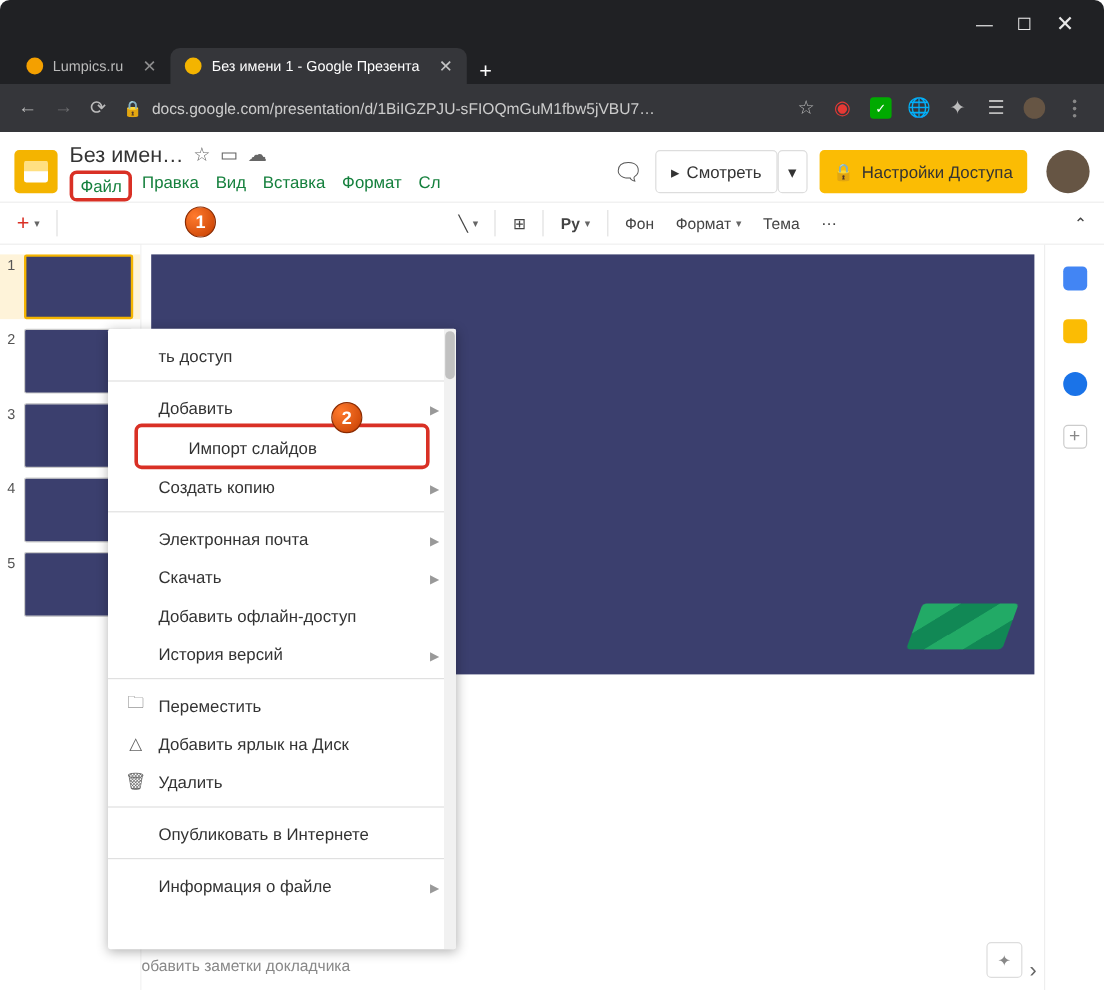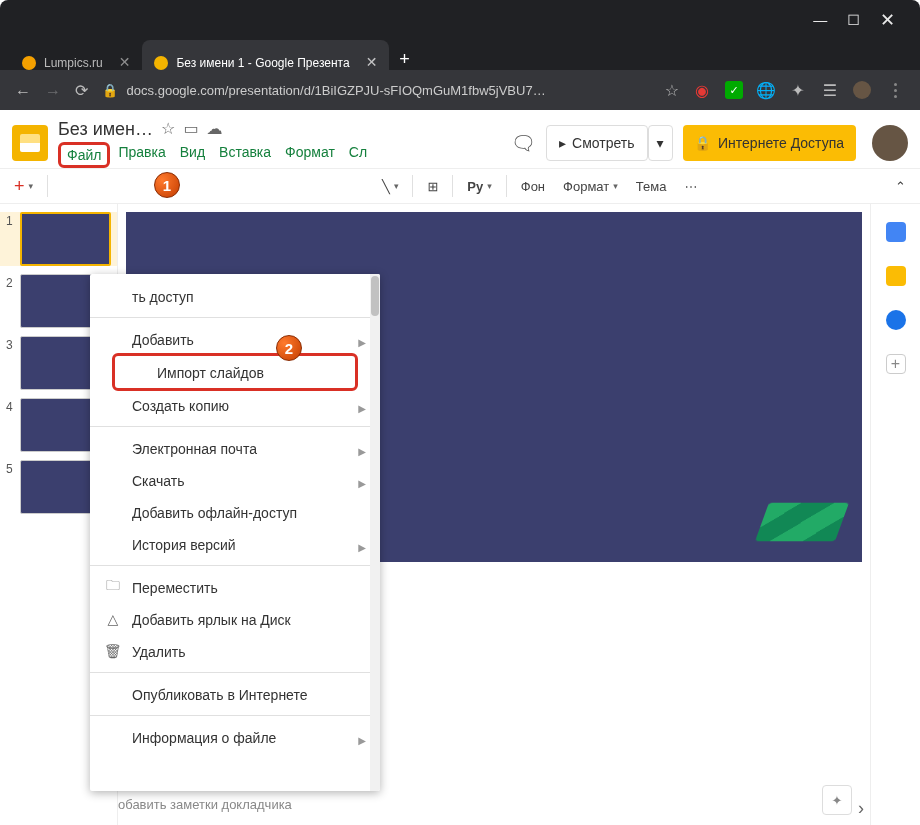--- a/index.html
+++ b/index.html
@@ -1,21 +1,21 @@
 <!DOCTYPE html>
 <html><head>
 <meta charset="utf-8">
 <style>
 *{box-sizing:border-box;margin:0;padding:0;font-family:Arial,sans-serif}
 body{width:920px;height:825px;overflow:hidden;background:#fff;position:relative}
 .titlebar{height:40px;background:#202124;display:flex;align-items:center;justify-content:flex-end;gap:20px;padding:0 25px;border-radius:8px 8px 0 0}
 .tb-btn{color:#fff;font-size:14px;opacity:.9}
 .tb-btn.close{font-size:18px}
 .tabstrip{height:30px;background:#202124;display:flex;align-items:flex-end;padding:0 10px}
-.tab{height:30px;display:flex;align-items:flex-end;padding:0 12px;color:#bbb;font-size:12px;border-radius:8px 8px 0 0;gap:8px;min-width:0}
+.tab{height:30px;display:flex;align-items:center;padding:0 12px;color:#bbb;font-size:12px;border-radius:8px 8px 0 0;gap:8px;min-width:0}
 .tab.active{background:#35363a;color:#fff}
 .favicon{width:14px;height:14px;border-radius:50%;flex-shrink:0}
 .tab-close{font-size:14px;opacity:.7}
 .newtab{color:#fff;padding:0 10px;font-size:18px}
 .addrbar{height:40px;background:#35363a;display:flex;align-items:center;padding:0 15px;gap:14px;color:#bbb}
 .url{flex:1;display:flex;align-items:center;gap:8px;font-size:13px;color:#ccc}
 .addr-icons{display:flex;align-items:center;gap:14px}
 .ext-icon{width:18px;height:18px;display:inline-flex;align-items:center;justify-content:center}
 .app{background:#fff;height:715px;position:relative}
 .app-header{height:58px;display:flex;align-items:center;padding:8px 12px 0;gap:10px}
@@ -138,21 +138,21 @@
       <span style="font-size:20px;color:#555">🗨</span>
       <div style="display:flex">
         <div class="btn">
           <span>▸</span>
           <span>Смотреть</span>
         </div>
         <div class="btn split">▾</div>
       </div>
       <div class="btn share">
         <span>🔒</span>
-        <span>Интернете Доступа</span>
+        <span>Настройки Доступа</span>
       </div>
       <div class="avatar"></div>
     </div>
   </div>
 
   <div class="toolbar">
     <div class="tb-item">
         <span style="color:#d93025;font-size:18px">+</span>
         <span class="dd">▾</span>
       </div>

